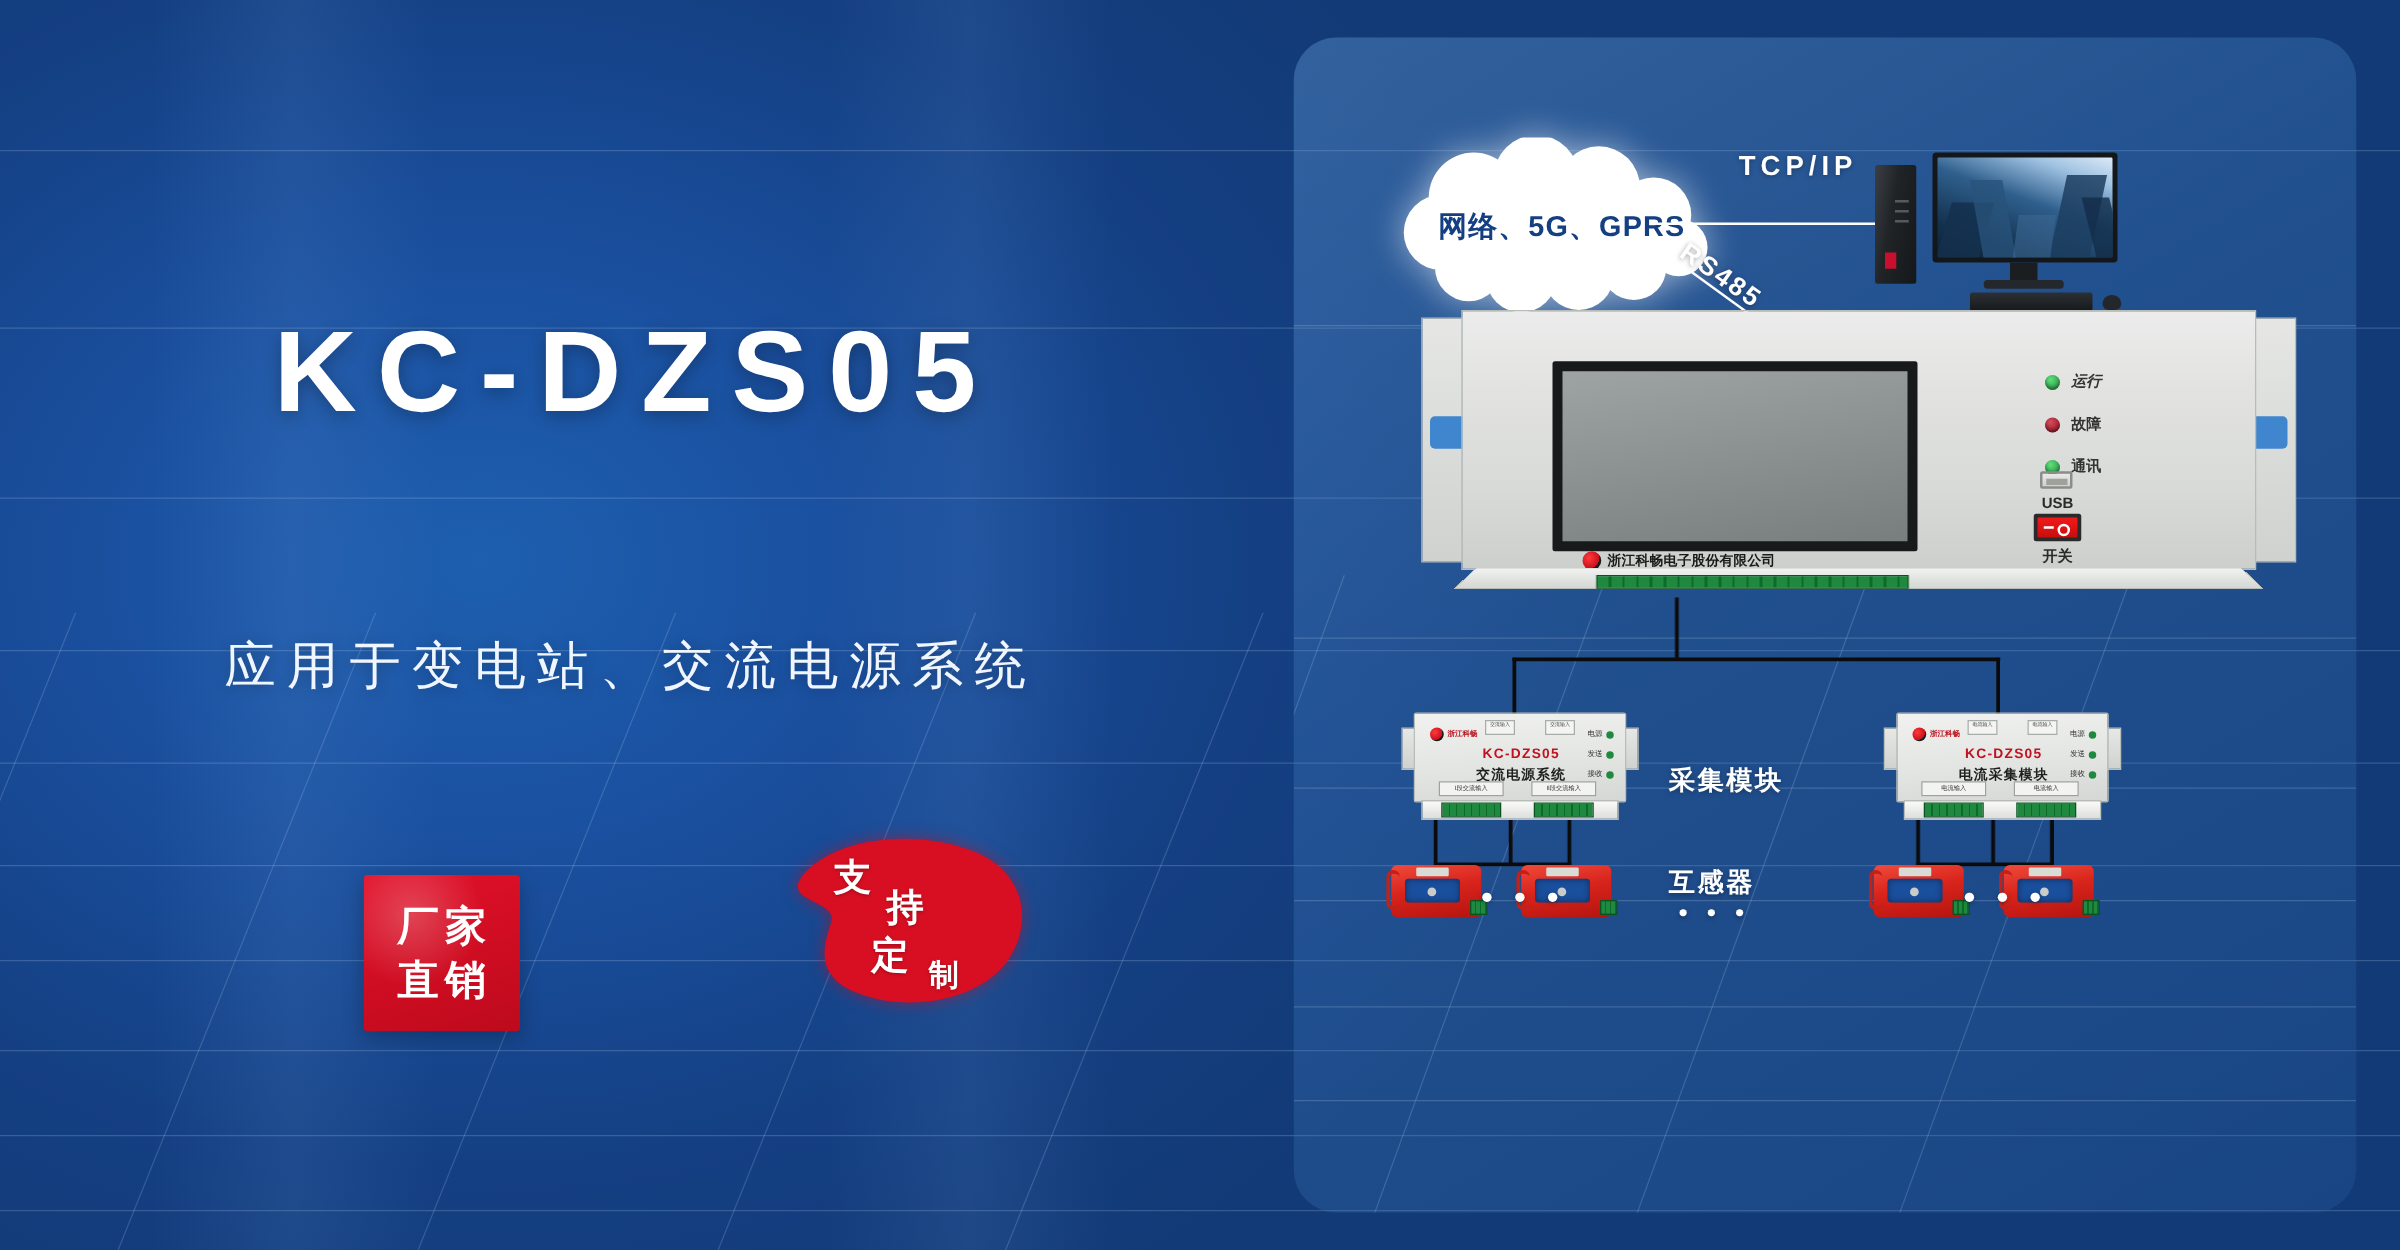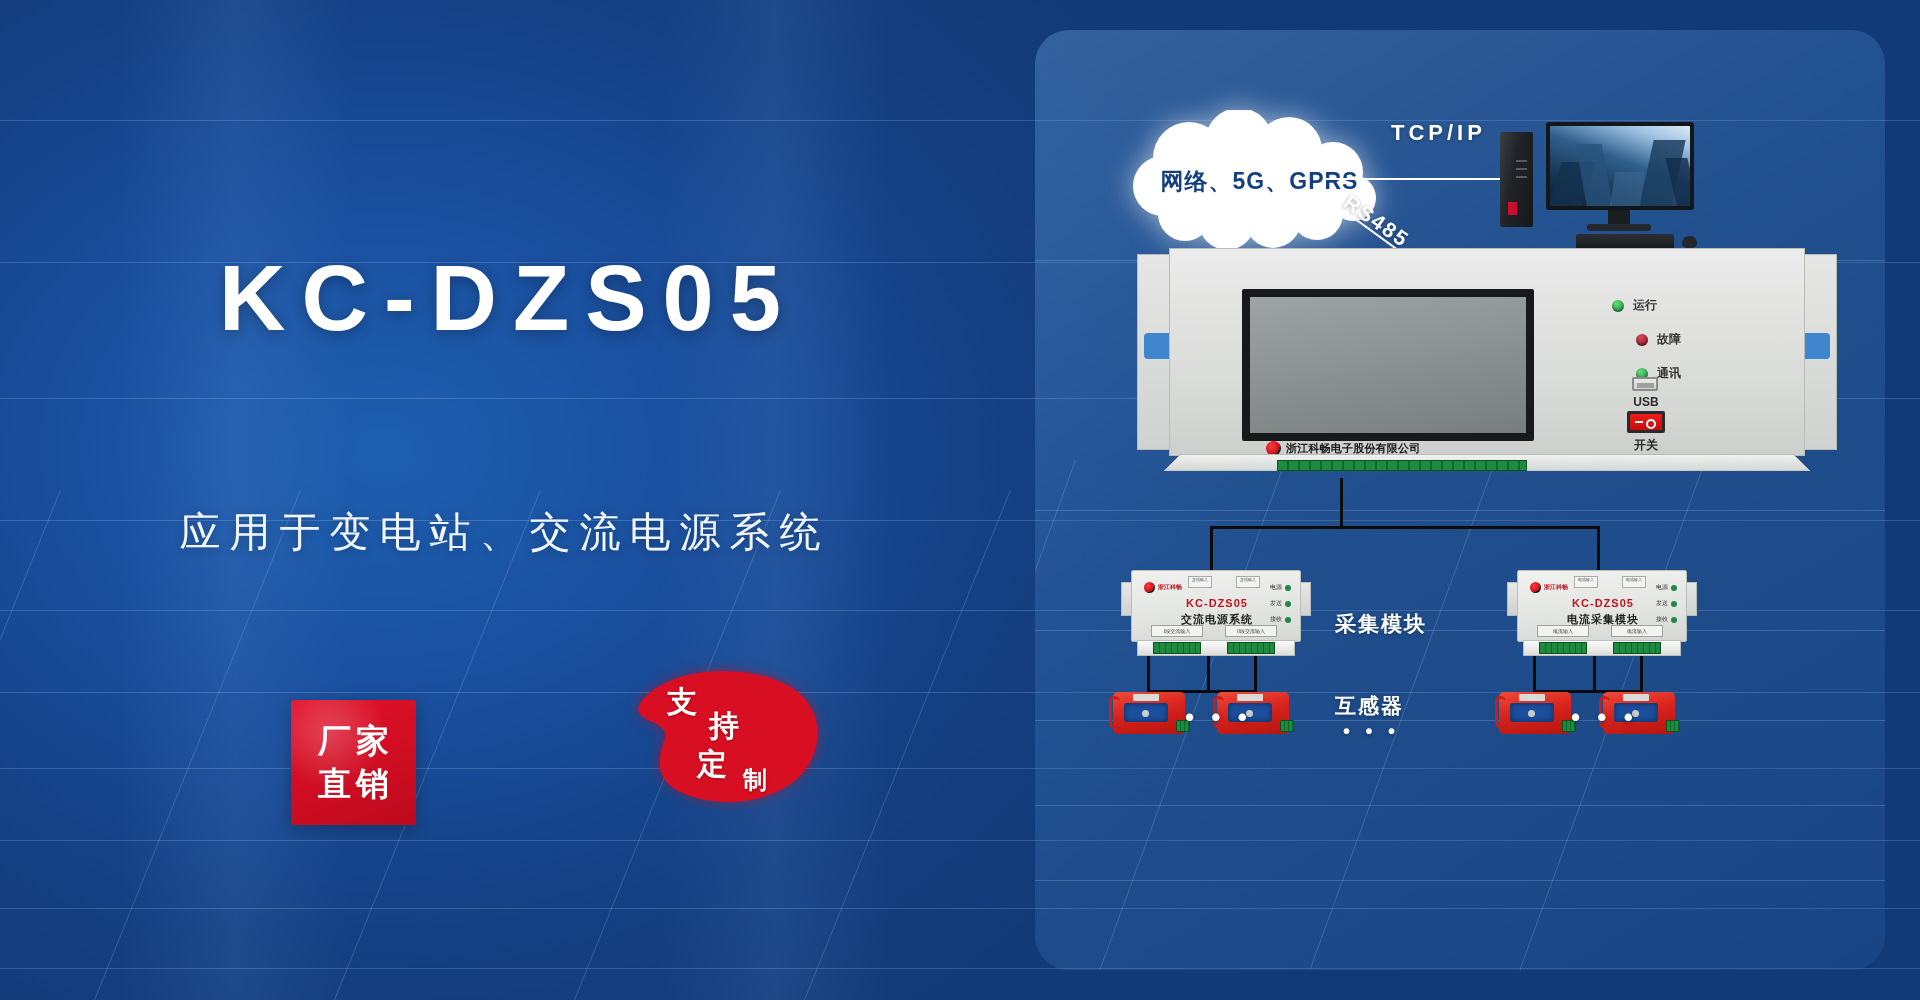--- a/index.html
+++ b/index.html
@@ -101,21 +101,21 @@
     position: absolute; left: 1035px; top: 30px;
     width: 850px; height: 940px;
     border-radius: 34px;
     background: linear-gradient(150deg, rgba(108,166,226,0.36) 0%, rgba(70,132,200,0.30) 40%, rgba(44,100,172,0.26) 100%);
     overflow: hidden;
   }
   .panel-grid { position: absolute; inset: 0; pointer-events: none; }
 
   
   .cloud {
-    position: absolute; left: 92px; top: 80px; width: 265px; height: 145px;
+    position: absolute; left: 82px; top: 80px; width: 265px; height: 145px;
   }
   .cloud svg { position: absolute; inset: 0; filter: drop-shadow(0 0 14px rgba(255,255,255,0.55)); }
   .cloud-label {
     position: absolute; left: 0; top: 56px; width: 265px; text-align: center;
     color: #143f82; font-size: 23px; font-weight: 600; letter-spacing: 1px;
   }
 
   
   .ln { position: absolute; background: #ffffff; }
   .ln-blk { position: absolute; background: #0b0b0b; }
@@ -476,21 +476,21 @@
       <div class="dev-ear-r">
           <div class="ear-notch"></div>
         </div>
 
       <div class="dev-face">
 
         <div class="dev-screen">
           <div class="dev-screen-inner"></div>
         </div>
 
-        <div class="led-row" style="left:442px; top:48px;">
+        <div class="led-row" style="left:466px; top:48px;font-style:italic;">
           <span class="led" style="background:radial-gradient(circle at 35% 30%, #5fe07a, #1f8a3f);"></span>
           <span>运行</span>
         </div>
         <div class="led-row" style="left:466px; top:82px;">
           <span class="led" style="background:radial-gradient(circle at 35% 30%, #d64b5c, #8d1020);"></span>
           <span>故障</span>
         </div>
         <div class="led-row" style="left:466px; top:116px;">
           <span class="led" style="background:radial-gradient(circle at 35% 30%, #5fe07a, #1f8a3f);"></span>
           <span>通讯</span>

